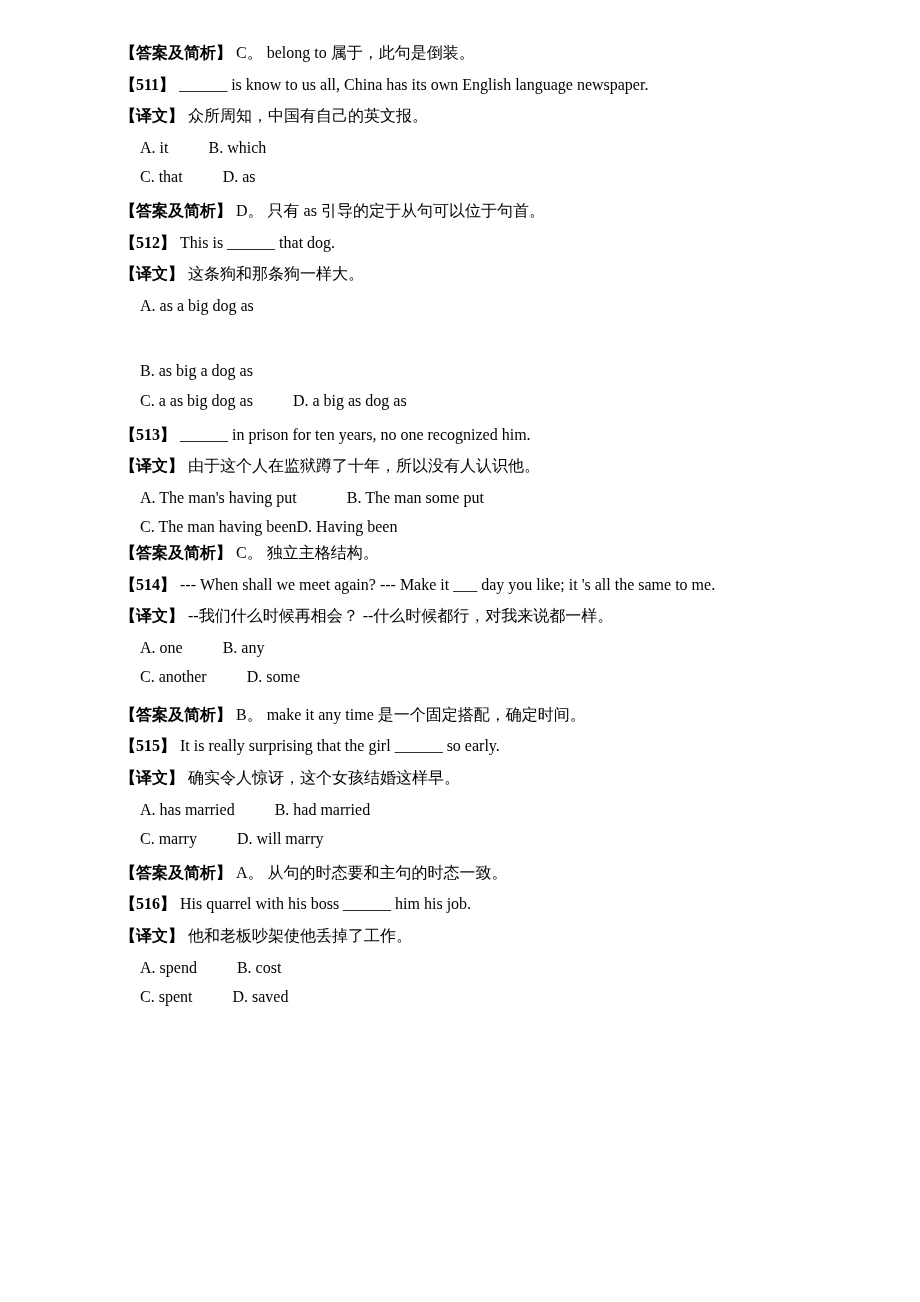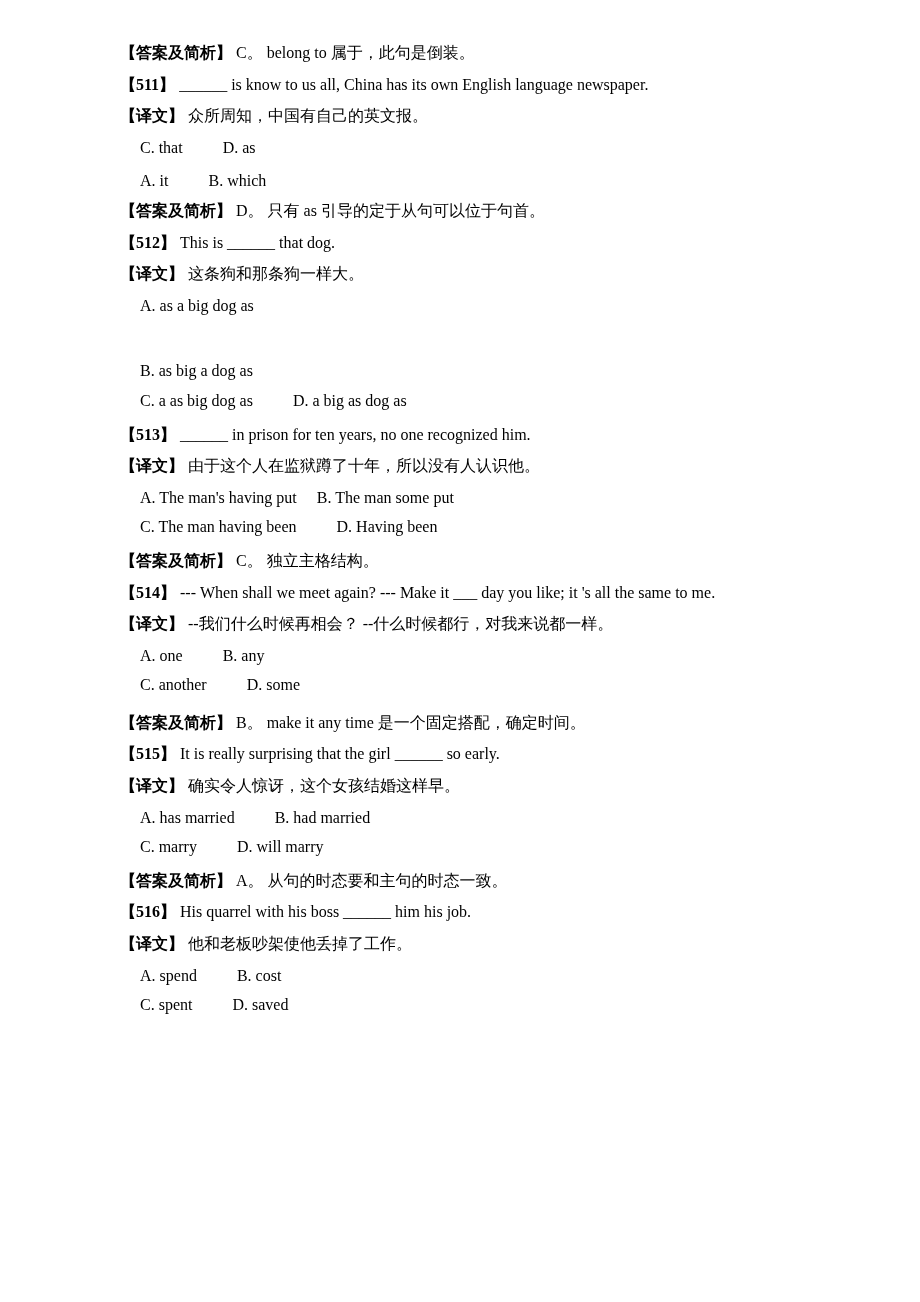--- a/index.html
+++ b/index.html
@@ -20,46 +20,46 @@
       margin-bottom: 6px;
     }
   </style>
 </head>
 <body>
 
 <div id="content">
     <p><strong>【答案及简析】</strong> C。  belong to 属于，此句是倒装。</p>
     <p><strong>【511】</strong> ______ is know to us all, China has its own English language newspaper.</p>
     <p><strong>【译文】</strong> 众所周知，中国有自己的英文报。</p>
+    <div style="padding-left: 20px; margin-bottom: 4px; display: flex; gap: 40px;">
+      <span>A. it</span>
+      <span>B. which</span>
+    </div>
     <div style="padding-left: 20px; margin-bottom: 8px; display: flex; gap: 40px;">
       <span>C. that</span>
       <span>D. as</span>
-    </div>
-    <div style="padding-left: 20px; margin-bottom: 4px; display: flex; gap: 40px;">
-      <span>A. it</span>
-      <span>B. which</span>
     </div>
     <p><strong>【答案及简析】</strong> D。  只有 as 引导的定于从句可以位于句首。</p>
     <p><strong>【512】</strong> This is ______ that dog.</p>
     <p><strong>【译文】</strong> 这条狗和那条狗一样大。</p>
     <div style="padding-left: 20px; margin-bottom: 4px; display: flex; gap: 40px; flex-direction: column;">
       <span>A. as a big dog as</span>
       <span>B. as big a dog as</span>
     </div>
     <div style="padding-left: 20px; margin-bottom: 8px; display: flex; gap: 40px; align-items: center;">
       <span>C. a as big dog as</span>
       <span>D. a big as dog as</span>
     </div>
     <p><strong>【513】</strong> ______ in prison for ten years, no one recognized him.</p>
     <p><strong>【译文】</strong> 由于这个人在监狱蹲了十年，所以没有人认识他。</p>
-    <div style="padding-left: 20px; margin-bottom: 4px; display: flex; gap: 20px;">
+    <div style="padding-left: 20px; margin-bottom: 4px; display: flex; gap: 50px;">
       <span>A. The man's having put</span>
       <span>B. The man some put</span>
     </div>
-    <div style="padding-left: 20px; margin-bottom: 8px; display: flex; gap: 40px;">
+    <div style="padding-left: 20px; display: flex; ">
       <span>C. The man having been</span>
       <span>D. Having been</span>
     </div>
     <p><strong>【答案及简析】</strong> C。  独立主格结构。</p>
     <p><strong>【514】</strong> --- When shall we meet again? --- Make it ___ day you like; it 's all the same to me.</p>
     <p><strong>【译文】</strong> --我们什么时候再相会？    --什么时候都行，对我来说都一样。</p>
     <div style="padding-left: 20px; margin-bottom: 4px; display: flex; gap: 40px;">
       <span>A. one</span>
       <span>B. any</span>
     </div>

